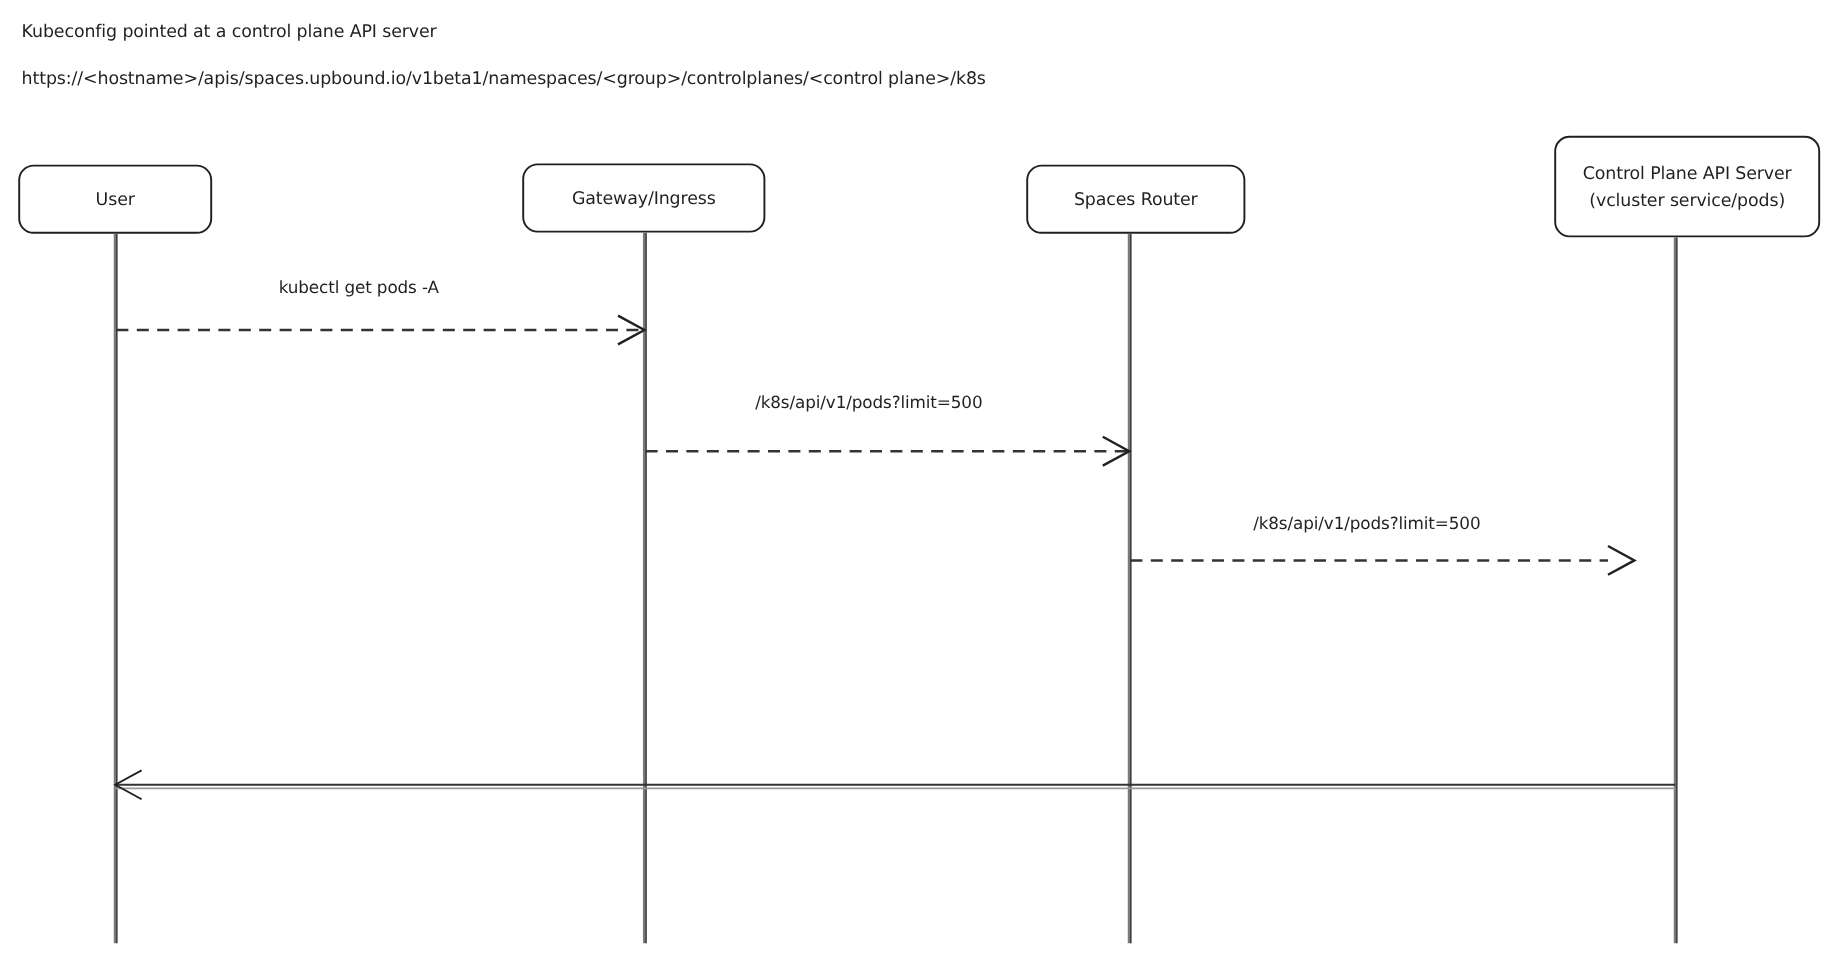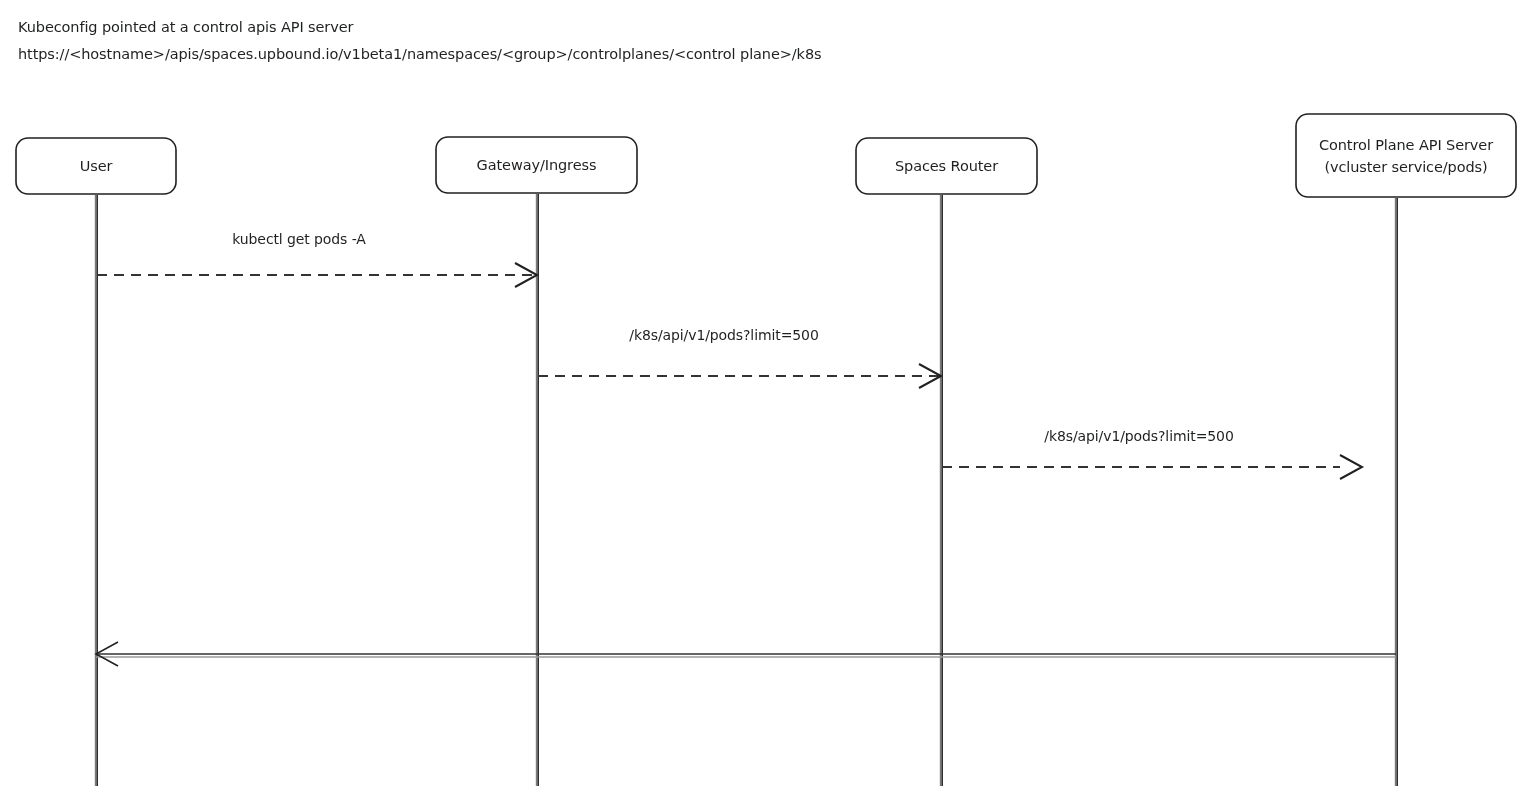--- a/index.html
+++ b/index.html
@@ -21,21 +21,21 @@
   }
   .header-text {
     position: absolute;
     font-size: 14.5px;
     line-height: 1.2;
     color: #1f2020;
     white-space: nowrap;
     letter-spacing: -0.1px;
   }
   #doc-title { left: 18px; top: 19px; }
-  #doc-url   { left: 18px; top: 46px; }
+  #doc-url   { left: 18px; top: 58px; }
 
   svg#seq-canvas {
     position: absolute;
     left: 0;
     top: 0;
     width: 1532px;
     height: 803px;
   }
   .actor-box {
     fill: #ffffff;
@@ -92,21 +92,21 @@
     fill: #1f2020;
     text-anchor: middle;
     letter-spacing: -0.1px;
   }
 </style>
 </head>
 <body>
 
 <div id="diagram-root">
 
-  <div class="header-text" id="doc-title">Kubeconfig pointed at a control apis API server</div>
+  <div class="header-text" id="doc-title">Kubeconfig pointed at a control plane API server</div>
 
   <div class="header-text" id="doc-url">https://&lt;hostname&gt;/apis/spaces.upbound.io/v1beta1/namespaces/&lt;group&gt;/controlplanes/&lt;control plane&gt;/k8s</div>
 
   <svg id="seq-canvas" viewBox="0 0 1532 803" xmlns="http://www.w3.org/2000/svg">
 
     <g>
       <line class="lifeline" id="ll-user-outer" x1="96" y1="195" x2="96" y2="786"></line>
       <line class="lifeline-core" id="ll-user-inner" x1="97.4" y1="195" x2="97.4" y2="786"></line>
 
       <line class="lifeline" id="ll-gw-outer" x1="537" y1="194" x2="537" y2="786"></line>

